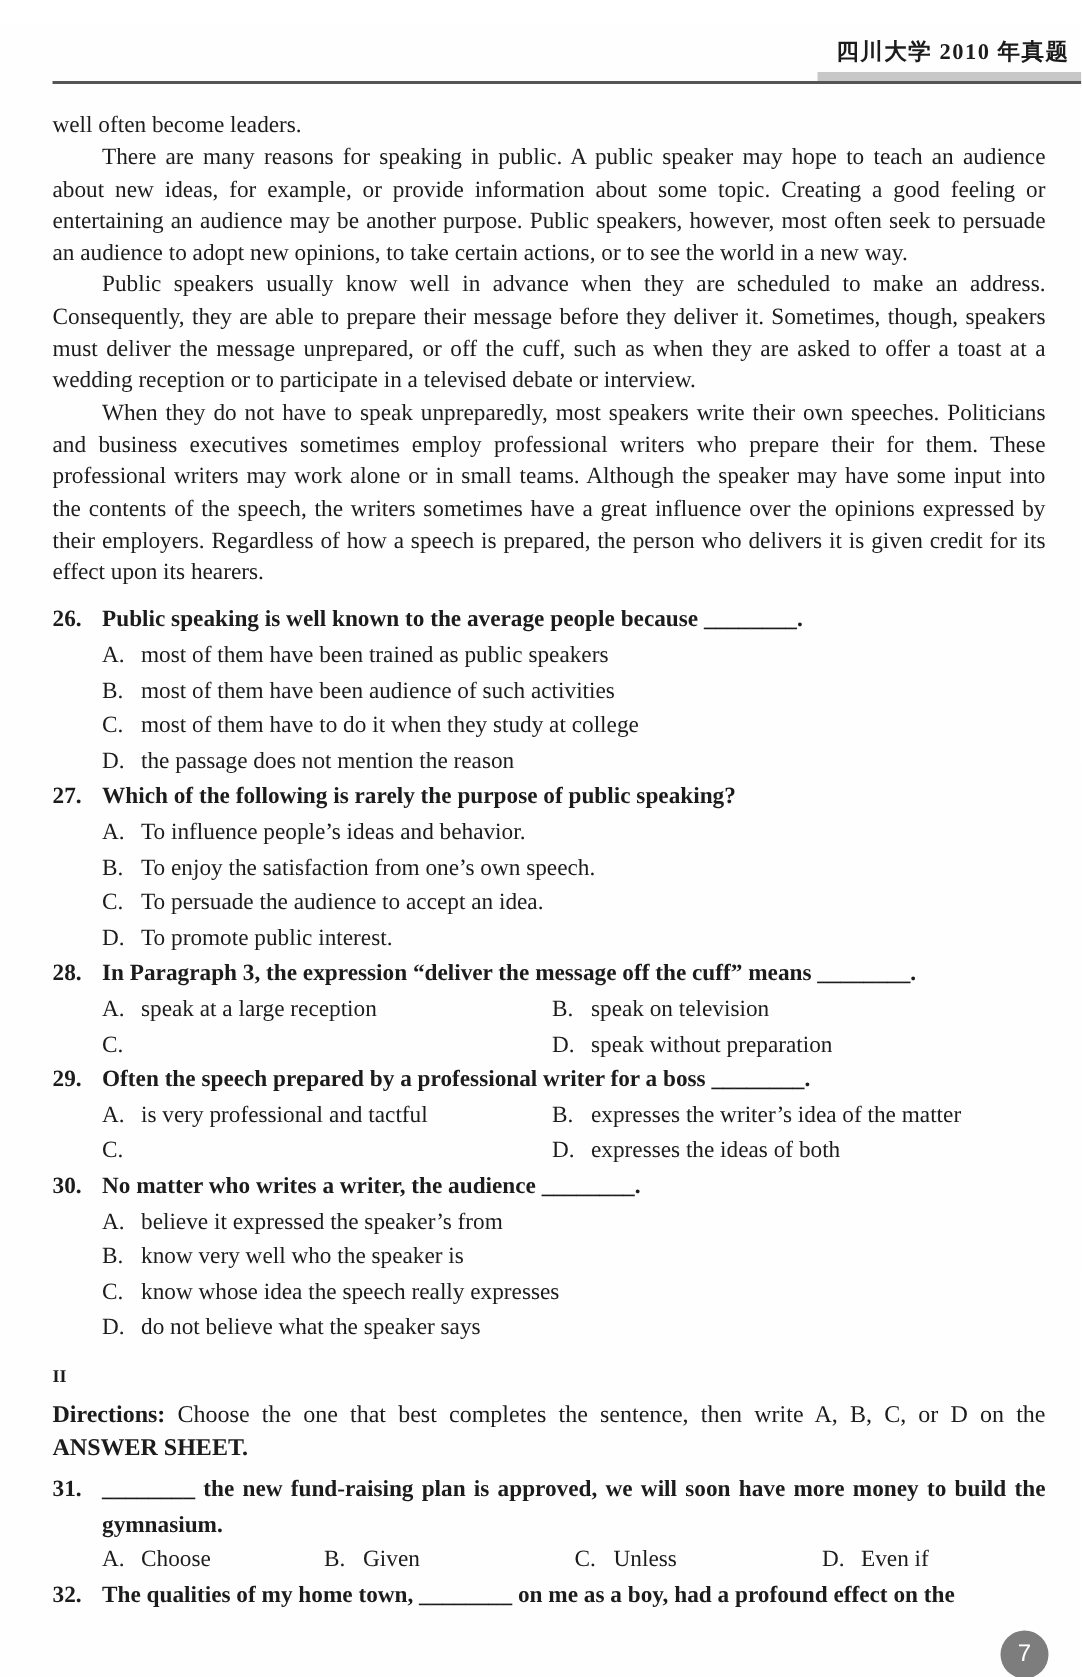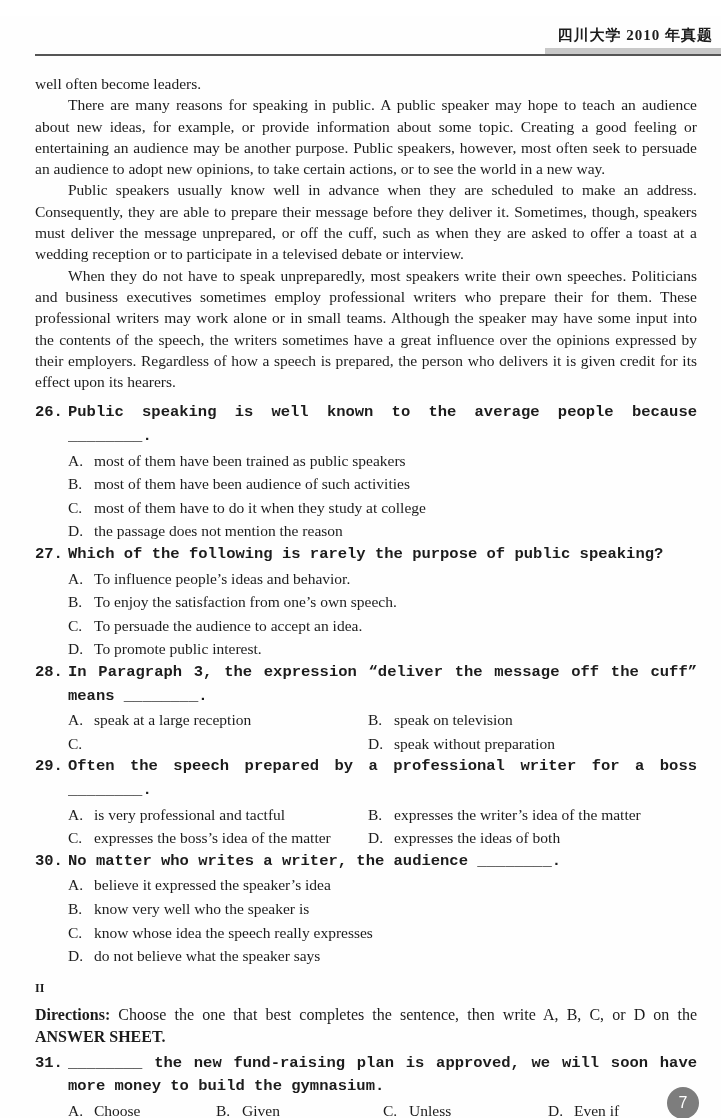--- a/index.html
+++ b/index.html
@@ -41,21 +41,21 @@
   
   .content { padding: 17px 24px 0 35px; }
   .passage p {
     font-size: 15.5px;
     line-height: 21.3px;
     text-align: justify;
   }
   .para { text-indent: 33px; }
   
   .questions { margin-top: 9px; font-size: 15.5px; line-height: 23.6px; }
-  .q-stem { display: flex; font-weight: bold; font-family: Liberation Mono, monospace; }
+  .q-stem { display: flex; font-weight: bold; }
   .q-num { width: 33px; flex: none; }
   .q-stem-text { flex: 1; text-align: justify; }
   .q-options { padding-left: 33px; }
   .opt { display: flex; }
   .opt-letter { width: 26px; flex: none; }
   .q-options.two-col { display: grid; grid-template-columns: 300px 1fr; }
   .q-options.four-col { display: grid; grid-template-columns: 148px 167px 165px 1fr; }
   
   .sec-heading {
     display: flex;
@@ -196,38 +196,37 @@
           <div class="opt">
               <span class="opt-letter">A.</span>
               <span>is very professional and tactful</span>
             </div>
           <div class="opt">
               <span class="opt-letter">B.</span>
               <span>expresses the writer’s idea of the matter</span>
             </div>
           <div class="opt">
               <span class="opt-letter">C.</span>
-              <span>expresses the boss’s idea of the matter</span>
             </div>
           <div class="opt">
               <span class="opt-letter">D.</span>
               <span>expresses the ideas of both</span>
             </div>
         </div>
       </section>
 
       <section class="question">
         <div class="q-stem">
           <span class="q-num">30.</span>
           <span class="q-stem-text">No matter who writes a writer, the audience ________.</span>
         </div>
         <div class="q-options">
           <div class="opt">
               <span class="opt-letter">A.</span>
-              <span>believe it expressed the speaker’s idea</span>
+              <span>believe it expressed the speaker’s from</span>
             </div>
           <div class="opt">
               <span class="opt-letter">B.</span>
               <span>know very well who the speaker is</span>
             </div>
           <div class="opt">
               <span class="opt-letter">C.</span>
               <span>know whose idea the speech really expresses</span>
             </div>
           <div class="opt">

